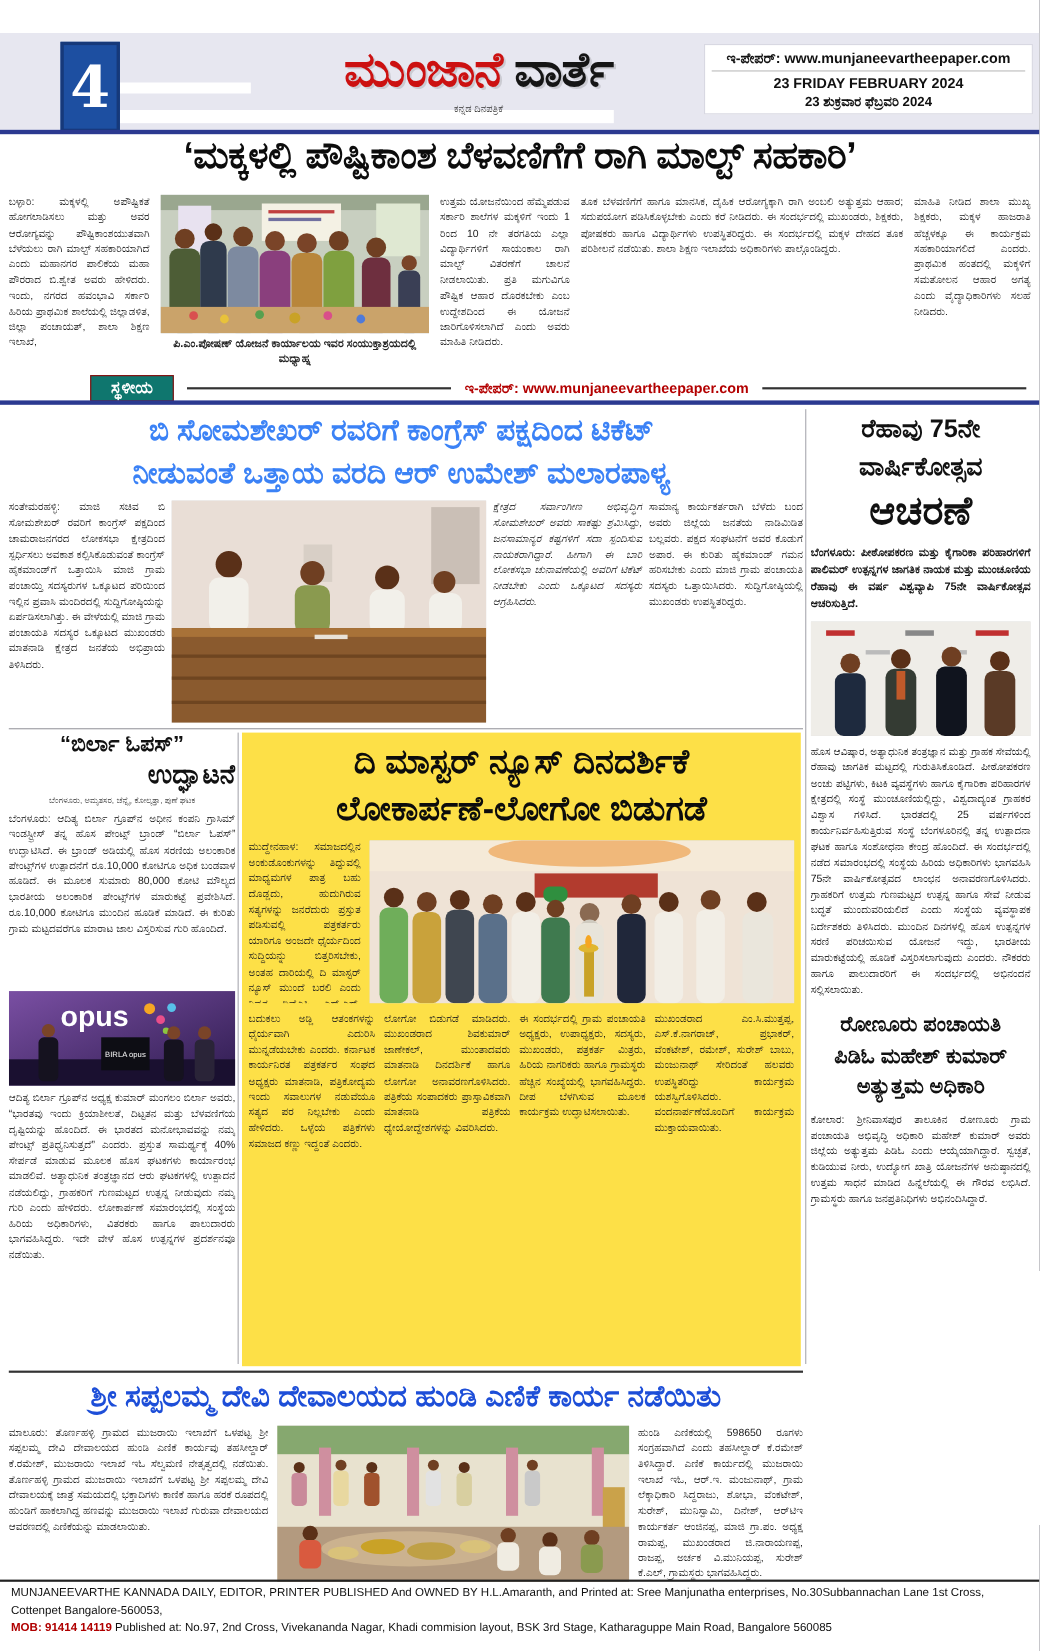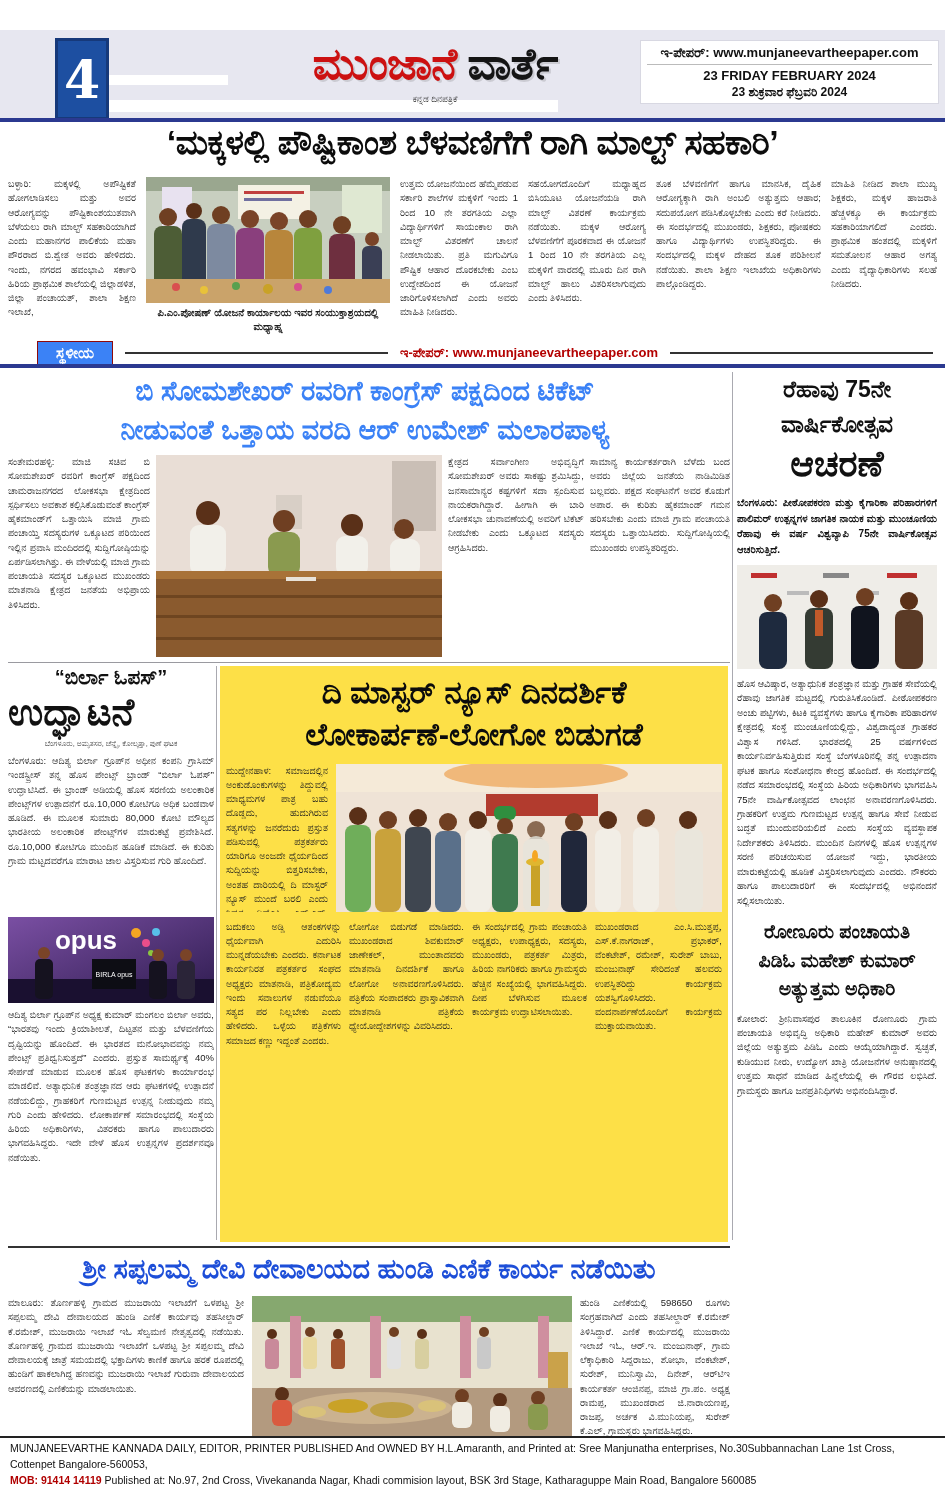--- a/index.html
+++ b/index.html
@@ -27,35 +27,35 @@
   .h1{position:absolute;top:123px;left:0;width:945px;text-align:center;font-size:34px;font-weight:800;
       color:#0c0c0c;letter-spacing:-0.5px;}
   .body-sm{font-size:9.5px;line-height:1.5;text-align:justify;color:#1c1c1c;overflow:hidden;}
   .caption{font-size:10px;font-weight:700;text-align:center;line-height:1.35;color:#222;margin-top:3px;}
   .colflex{display:flex;}
   .photo-ph{display:block;background:#ddd;}
   
   .a1{position:absolute;top:177px;left:8px;width:929px;height:164px;gap:10px;}
   
   .secbar{position:absolute;top:341px;left:0;width:945px;height:24px;display:flex;align-items:center;}
-  .seclabel{margin-left:37px;background:#3b82f6;color:#fff;font-weight:800;font-size:15px;
+  .seclabel{margin-left:82px;background:#0f766e;color:#fff;font-weight:800;font-size:15px;
             padding:2px 18px 3px;border:1px solid #8e0a0a;}
   .secline{flex:1;height:2px;background:#333;margin:0 12px;}
   .sec-ep{font-size:13px;font-weight:700;color:#b30000;white-space:nowrap;}
   
   .a2head{position:absolute;top:372px;left:0;width:730px;text-align:center;font-size:27px;font-weight:800;
           line-height:1.45;color:#3b82f6;}
   .a2{position:absolute;top:455px;left:8px;width:722px;height:204px;gap:6px;}
   
   .vrule{position:absolute;background:#a9a9b0;width:1px;}
   .hrule{position:absolute;background:#9a9aa0;height:1px;}
   
   .birla{position:absolute;top:666px;left:8px;width:206px;height:574px;overflow:hidden;}
   .birla-h1{font-size:20px;font-weight:800;text-align:center;}
-  .birla-h2{font-size:38px;font-weight:800;text-align:left;margin-top:2px;}
+  .birla-h2{font-size:24px;font-weight:800;text-align:right;margin-top:2px;}
   .birla-by{font-size:7.5px;color:#444;text-align:center;margin:4px 0 5px;}
   
   .master{position:absolute;top:666px;left:220px;width:508px;height:576px;background:#fde047;
           padding:6px;box-sizing:border-box;overflow:hidden;}
   .master-h{font-size:31px;font-weight:800;text-align:center;line-height:1.35;color:#0c0c0c;}
   .master-row{display:flex;gap:8px;margin-top:8px;}
   .master-cols{display:flex;gap:8px;margin-top:8px;height:300px;overflow:hidden;}
   
   .rail{position:absolute;top:372px;left:737px;width:200px;height:868px;overflow:hidden;}
   .rail-h{font-size:23px;font-weight:800;text-align:center;line-height:1.5;}
@@ -127,21 +127,20 @@
         <circle cx="30" cy="110" r="4" fill="#d94f4f"></circle>
           <circle cx="58" cy="113" r="4" fill="#e8c23a"></circle>
         <circle cx="90" cy="109" r="4" fill="#58a04f"></circle>
           <circle cx="122" cy="112" r="5" fill="#c9a227"></circle>
         <circle cx="152" cy="110" r="4" fill="#d94f8a"></circle>
           <circle cx="182" cy="113" r="4" fill="#4f7ad9"></circle>
       </svg>
       <div class="caption">ಪಿ.ಎಂ.ಪೋಷಣ್ ಯೋಜನೆ ಕಾರ್ಯಾಲಯ ಇವರ ಸಂಯುಕ್ತಾಶ್ರಯದಲ್ಲಿ ಮಧ್ಯಾಹ್ನ</div>
     </div>
     <div class="body-sm" style="width:118px;">ಉತ್ತಮ ಯೋಜನೆಯಿಂದ ಹೆಮ್ಮೆಪಡುವ ಸರ್ಕಾರಿ ಶಾಲೆಗಳ ಮಕ್ಕಳಿಗೆ ಇಂದು 1 ರಿಂದ 10 ನೇ ತರಗತಿಯ ಎಲ್ಲಾ ವಿದ್ಯಾರ್ಥಿಗಳಿಗೆ ಸಾಯಂಕಾಲ ರಾಗಿ ಮಾಲ್ಟ್ ವಿತರಣೆಗೆ ಚಾಲನೆ ನೀಡಲಾಯಿತು. ಪ್ರತಿ ಮಗುವಿಗೂ ಪೌಷ್ಟಿಕ ಆಹಾರ ದೊರಕಬೇಕು ಎಂಬ ಉದ್ದೇಶದಿಂದ ಈ ಯೋಜನೆ ಜಾರಿಗೊಳಿಸಲಾಗಿದೆ ಎಂದು ಅವರು ಮಾಹಿತಿ ನೀಡಿದರು.</div>
-    <div class="body-sm" style="width:118px;">ಸಹಯೋಗದೊಂದಿಗೆ ಮಧ್ಯಾಹ್ನದ ಬಿಸಿಯೂಟ ಯೋಜನೆಯಡಿ ರಾಗಿ ಮಾಲ್ಟ್ ವಿತರಣೆ ಕಾರ್ಯಕ್ರಮ ನಡೆಯಿತು. ಮಕ್ಕಳ ಆರೋಗ್ಯ ಬೆಳವಣಿಗೆಗೆ ಪೂರಕವಾದ ಈ ಯೋಜನೆ 1 ರಿಂದ 10 ನೇ ತರಗತಿಯ ಎಲ್ಲ ಮಕ್ಕಳಿಗೆ ವಾರದಲ್ಲಿ ಮೂರು ದಿನ ರಾಗಿ ಮಾಲ್ಟ್ ಹಾಲು ವಿತರಿಸಲಾಗುವುದು ಎಂದು ತಿಳಿಸಿದರು.</div>
     <div class="body-sm" style="flex:1;">ತೂಕ ಬೆಳವಣಿಗೆಗೆ ಹಾಗೂ ಮಾನಸಿಕ, ದೈಹಿಕ ಆರೋಗ್ಯಕ್ಕಾಗಿ ರಾಗಿ ಅಂಬಲಿ ಅತ್ಯುತ್ತಮ ಆಹಾರ; ಸದುಪಯೋಗ ಪಡಿಸಿಕೊಳ್ಳಬೇಕು ಎಂದು ಕರೆ ನೀಡಿದರು. ಈ ಸಂದರ್ಭದಲ್ಲಿ ಮುಖಂಡರು, ಶಿಕ್ಷಕರು, ಪೋಷಕರು ಹಾಗೂ ವಿದ್ಯಾರ್ಥಿಗಳು ಉಪಸ್ಥಿತರಿದ್ದರು. ಈ ಸಂದರ್ಭದಲ್ಲಿ ಮಕ್ಕಳ ದೇಹದ ತೂಕ ಪರಿಶೀಲನೆ ನಡೆಯಿತು. ಶಾಲಾ ಶಿಕ್ಷಣ ಇಲಾಖೆಯ ಅಧಿಕಾರಿಗಳು ಪಾಲ್ಗೊಂಡಿದ್ದರು.</div>
     <div class="body-sm" style="width:106px;">ಮಾಹಿತಿ ನೀಡಿದ ಶಾಲಾ ಮುಖ್ಯ ಶಿಕ್ಷಕರು, ಮಕ್ಕಳ ಹಾಜರಾತಿ ಹೆಚ್ಚಳಕ್ಕೂ ಈ ಕಾರ್ಯಕ್ರಮ ಸಹಕಾರಿಯಾಗಲಿದೆ ಎಂದರು. ಪ್ರಾಥಮಿಕ ಹಂತದಲ್ಲಿ ಮಕ್ಕಳಿಗೆ ಸಮತೋಲನ ಆಹಾರ ಅಗತ್ಯ ಎಂದು ವೈದ್ಯಾಧಿಕಾರಿಗಳು ಸಲಹೆ ನೀಡಿದರು.</div>
   </div>
 
   <div class="secbar">
     <div class="seclabel">ಸ್ಥಳೀಯ</div>
     <div class="secline"></div>
     <div class="sec-ep">ಇ-ಪೇಪರ್: www.munjaneevartheepaper.com</div>
     <div class="secline"></div>
   </div>
@@ -165,21 +164,21 @@
         <rect x="180" y="81" width="32" height="40" rx="9" fill="#f2f0ea"></rect>
       <circle cx="248" cy="74" r="10" fill="#6f3f22"></circle>
         <rect x="234" y="84" width="30" height="37" rx="9" fill="#f2f0ea"></rect>
       <rect y="116" width="286" height="86" fill="#8a5a2e"></rect>
       <rect y="116" width="286" height="8" fill="#a87238"></rect>
       <rect x="0" y="140" width="286" height="3" fill="#6e4520"></rect>
       <rect x="0" y="160" width="286" height="3" fill="#6e4520"></rect>
       <rect x="0" y="182" width="286" height="3" fill="#6e4520"></rect>
       <rect x="130" y="122" width="30" height="4" fill="#e8e2d8"></rect>
     </svg>
-    <div class="body-sm" style="width:136px;">ಕ್ಷೇತ್ರದ ಸರ್ವಾಂಗೀಣ ಅಭಿವೃದ್ಧಿಗೆ ಸೋಮಶೇಖರ್ ಅವರು ಸಾಕಷ್ಟು ಶ್ರಮಿಸಿದ್ದು, ಜನಸಾಮಾನ್ಯರ ಕಷ್ಟಗಳಿಗೆ ಸದಾ ಸ್ಪಂದಿಸುವ ನಾಯಕರಾಗಿದ್ದಾರೆ. ಹೀಗಾಗಿ ಈ ಬಾರಿ ಲೋಕಸಭಾ ಚುನಾವಣೆಯಲ್ಲಿ ಅವರಿಗೆ ಟಿಕೆಟ್ ನೀಡಬೇಕು ಎಂದು ಒಕ್ಕೂಟದ ಸದಸ್ಯರು ಆಗ್ರಹಿಸಿದರು.</div>
+    <div class="body-sm" style="width:136px;font-style:italic;">ಕ್ಷೇತ್ರದ ಸರ್ವಾಂಗೀಣ ಅಭಿವೃದ್ಧಿಗೆ ಸೋಮಶೇಖರ್ ಅವರು ಸಾಕಷ್ಟು ಶ್ರಮಿಸಿದ್ದು, ಜನಸಾಮಾನ್ಯರ ಕಷ್ಟಗಳಿಗೆ ಸದಾ ಸ್ಪಂದಿಸುವ ನಾಯಕರಾಗಿದ್ದಾರೆ. ಹೀಗಾಗಿ ಈ ಬಾರಿ ಲೋಕಸಭಾ ಚುನಾವಣೆಯಲ್ಲಿ ಅವರಿಗೆ ಟಿಕೆಟ್ ನೀಡಬೇಕು ಎಂದು ಒಕ್ಕೂಟದ ಸದಸ್ಯರು ಆಗ್ರಹಿಸಿದರು.</div>
     <div class="body-sm" style="flex:1;">ಸಾಮಾನ್ಯ ಕಾರ್ಯಕರ್ತರಾಗಿ ಬೆಳೆದು ಬಂದ ಅವರು ಜಿಲ್ಲೆಯ ಜನತೆಯ ನಾಡಿಮಿಡಿತ ಬಲ್ಲವರು. ಪಕ್ಷದ ಸಂಘಟನೆಗೆ ಅವರ ಕೊಡುಗೆ ಅಪಾರ. ಈ ಕುರಿತು ಹೈಕಮಾಂಡ್ ಗಮನ ಹರಿಸಬೇಕು ಎಂದು ಮಾಜಿ ಗ್ರಾಮ ಪಂಚಾಯತಿ ಸದಸ್ಯರು ಒತ್ತಾಯಿಸಿದರು. ಸುದ್ದಿಗೋಷ್ಠಿಯಲ್ಲಿ ಮುಖಂಡರು ಉಪಸ್ಥಿತರಿದ್ದರು.</div>
   </div>
 
   <div class="hrule" style="top:662px;left:8px;width:722px;"></div>
   <div class="vrule" style="top:372px;left:732px;height:868px;"></div>
   <div class="vrule" style="top:666px;left:216px;height:574px;"></div>
 
   <div class="birla">
     <div class="birla-h1">“ಬಿರ್ಲಾ ಓಪಸ್”</div>
     <div class="birla-h2">ಉದ್ಘಾಟನೆ</div>

